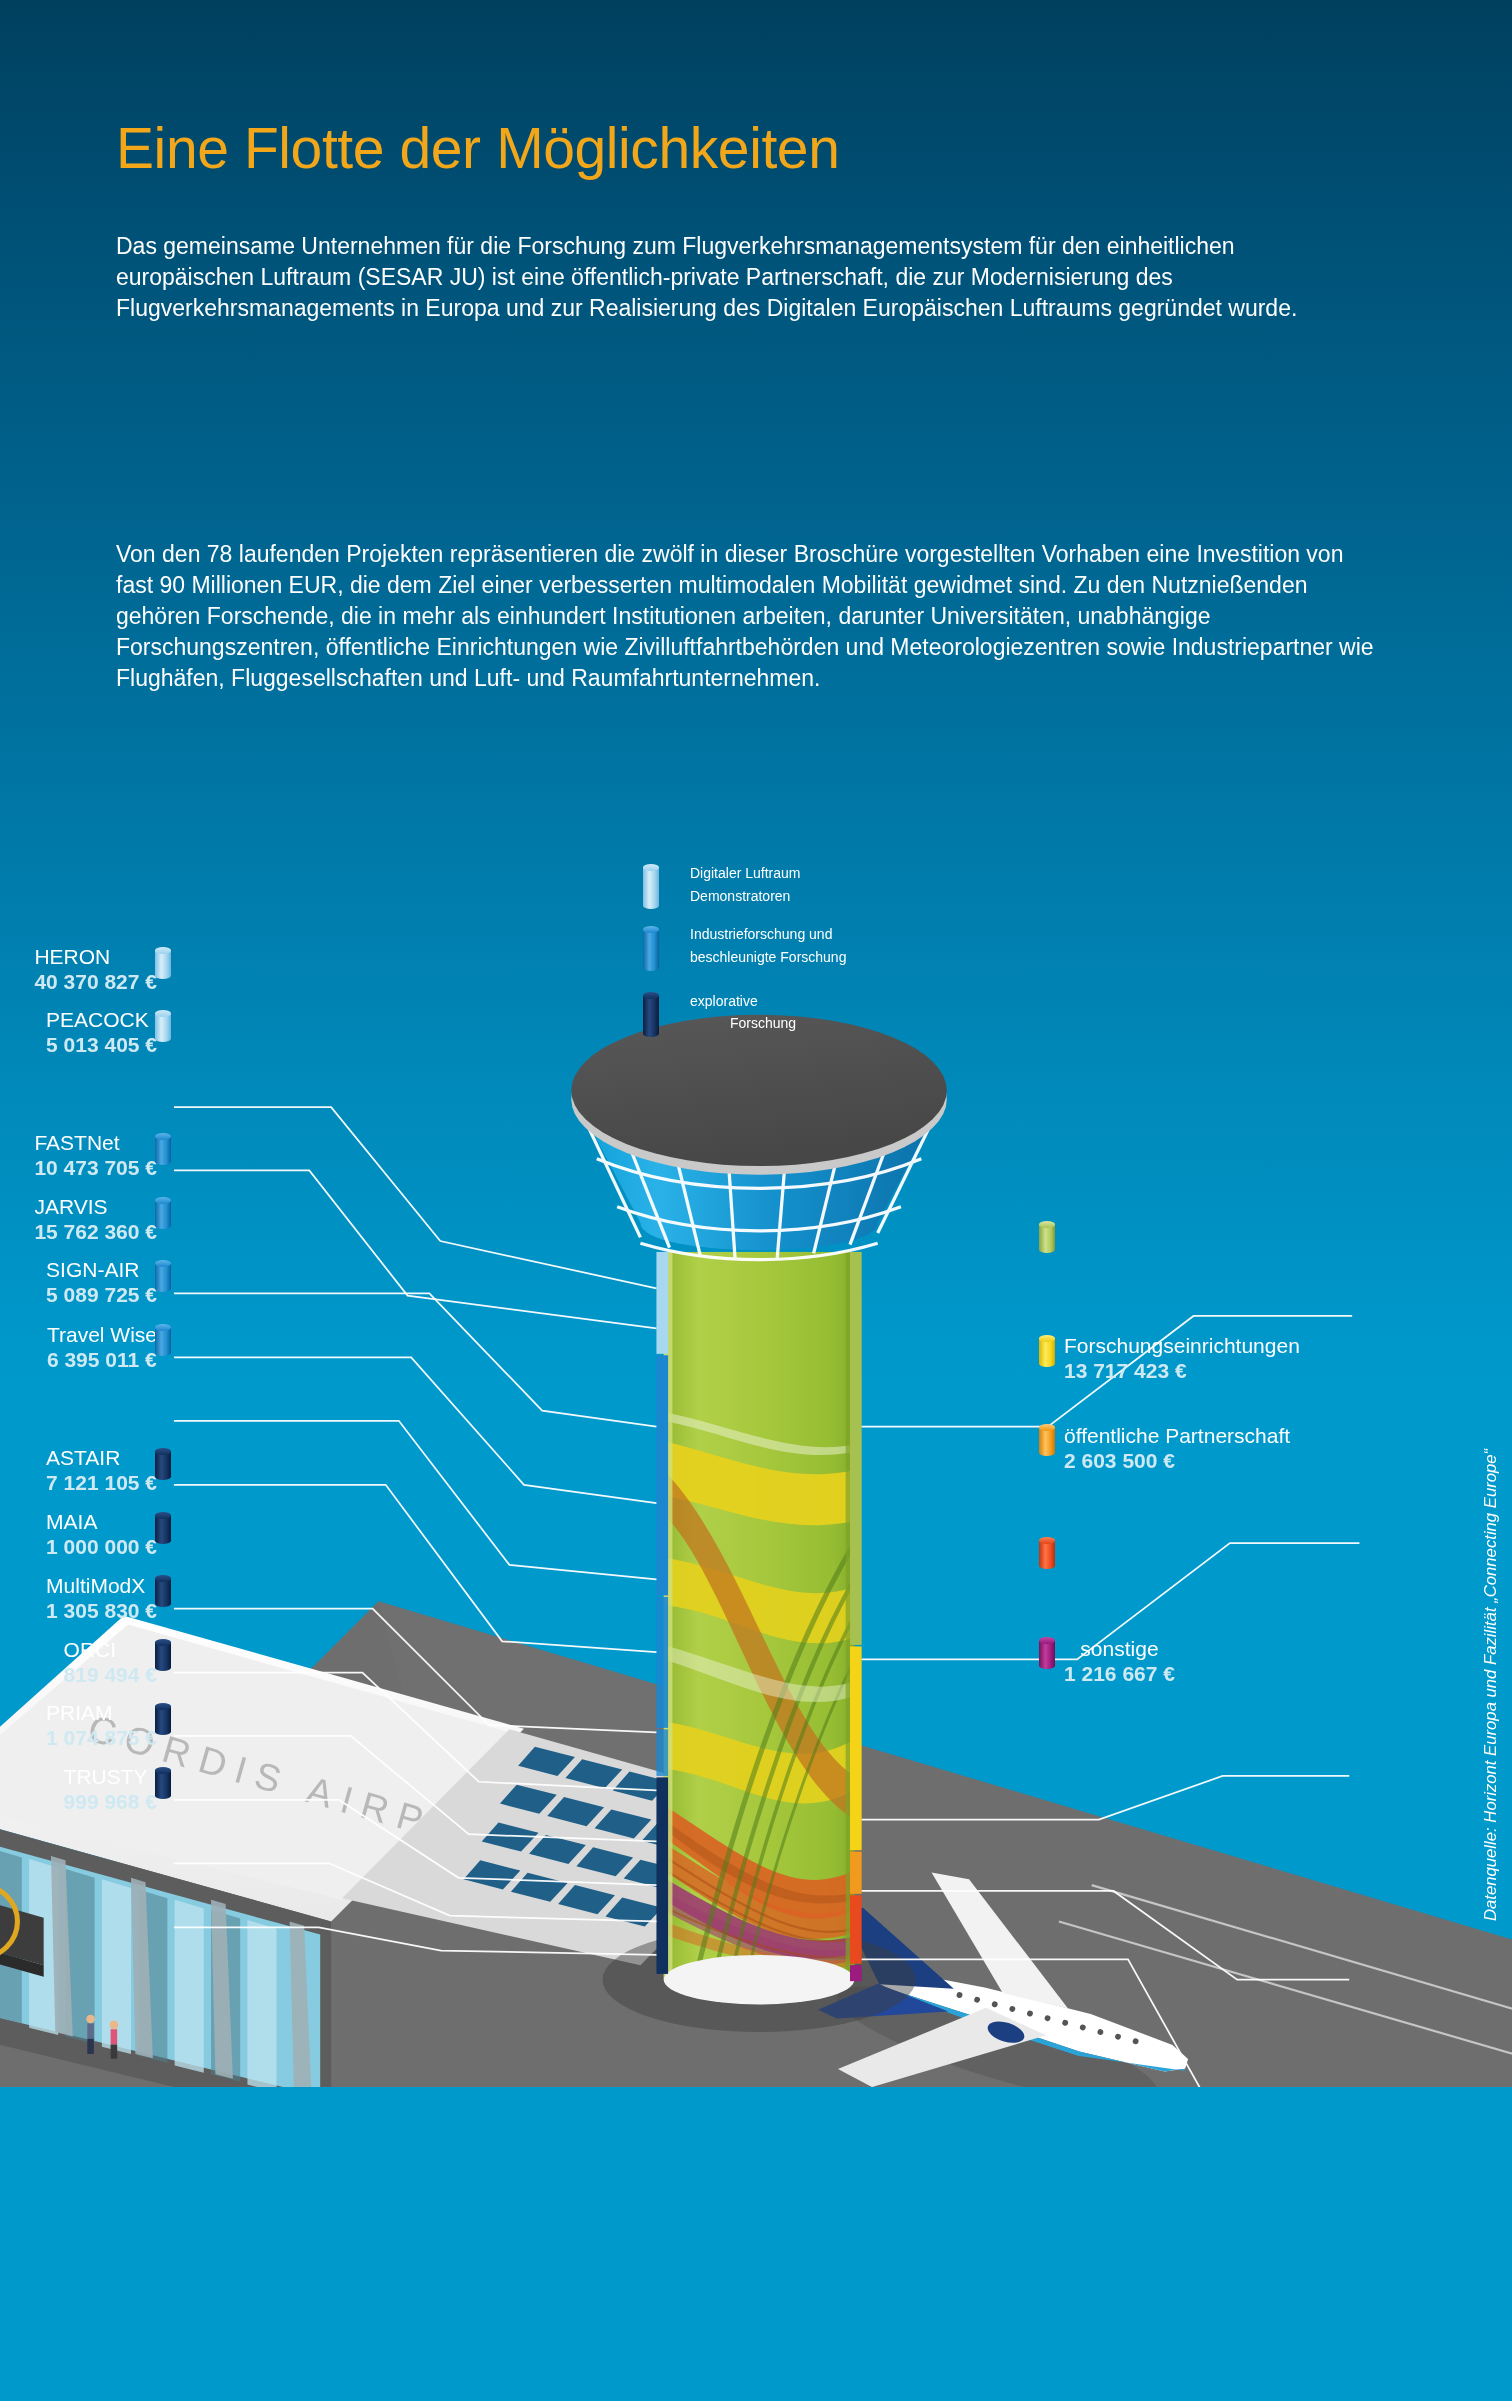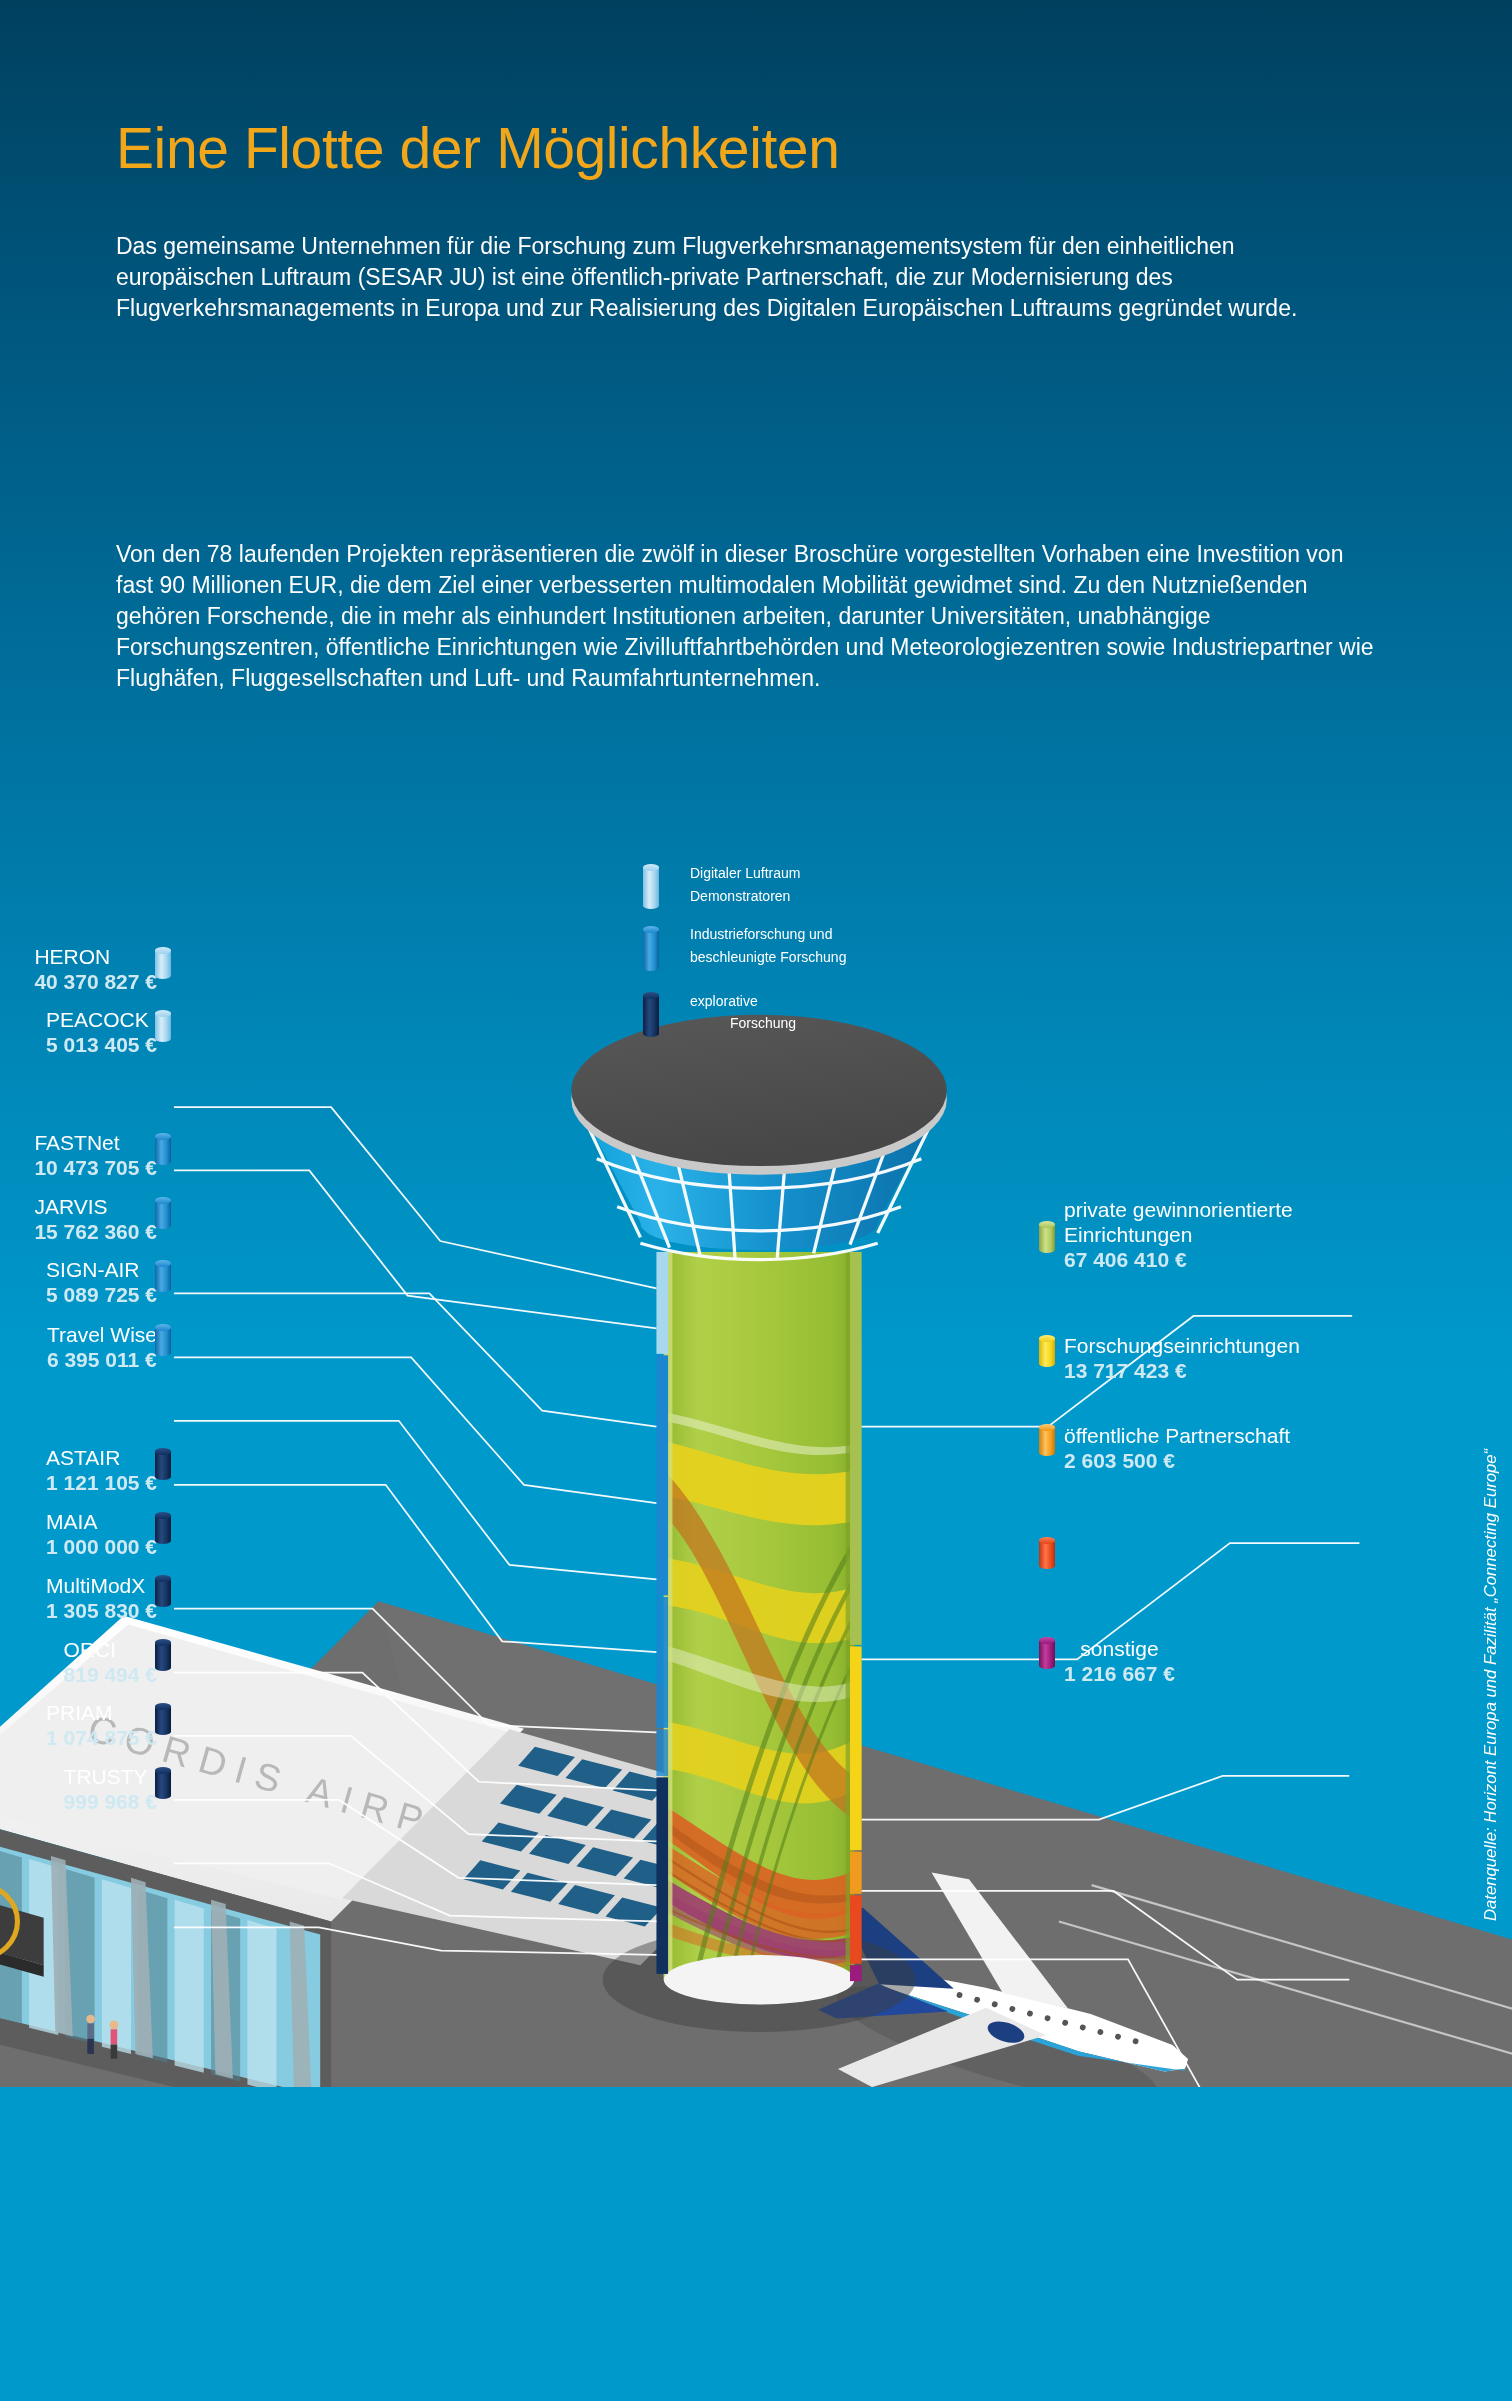--- a/index.html
+++ b/index.html
@@ -466,21 +466,21 @@
     <div class="nm">Travel Wise</div>
     <div class="val">6 395 011 €</div>
   </div>
   <div class="cyl" style="left:155px;top:1327px;">
     <div class="body" style="height:29px;background:linear-gradient(to right,#0b6aa8,#4aa8e2 40%,#1d8ccf 75%,#0a5f9b);"></div>
     <div class="cap" style="background:linear-gradient(to bottom,#5fb6e8,#1a87d0);"></div>
   </div>
 
   <div class="lbl left" style="right:1356px;top:1445px;">
     <div class="nm">ASTAIR</div>
-    <div class="val">1 121 105 €</div>
+    <div class="val">7 121 105 €</div>
   </div>
   <div class="cyl" style="left:155px;top:1451px;">
     <div class="body" style="height:29px;background:linear-gradient(to right,#0a1f42,#27497f 40%,#13325f 75%,#081b39);"></div>
     <div class="cap" style="background:linear-gradient(to bottom,#2b5088,#10305e);"></div>
   </div>
 
   <div class="lbl left" style="right:1356px;top:1509px;">
     <div class="nm">MAIA</div>
     <div class="val">1 000 000 €</div>
   </div>
@@ -518,25 +518,20 @@
 
   <div class="lbl left" style="right:1356px;top:1764px;">
     <div class="nm">TRUSTY</div>
     <div class="val">999 968 €</div>
   </div>
   <div class="cyl" style="left:155px;top:1770px;">
     <div class="body" style="height:29px;background:linear-gradient(to right,#0a1f42,#27497f 40%,#13325f 75%,#081b39);"></div>
     <div class="cap" style="background:linear-gradient(to bottom,#2b5088,#10305e);"></div>
   </div>
 
-  <div class="lbl right" style="left:1064px;top:1197px;">
-    <div class="nm">private gewinnorientierte</div>
-    <div class="nm">Einrichtungen</div>
-    <div class="val">67 406 410 €</div>
-  </div>
   <div class="cyl" style="left:1039px;top:1224px;">
     <div class="body" style="height:29px;background:linear-gradient(to right,#8aa63c,#cde08a 40%,#b2ca5e 75%,#7e9a31);"></div>
     <div class="cap" style="background:linear-gradient(to bottom,#d8e8a0,#aac254);"></div>
   </div>
 
   <div class="lbl right" style="left:1064px;top:1333px;">
     <div class="nm">Forschungseinrichtungen</div>
     <div class="val">13 717 423 €</div>
   </div>
   <div class="cyl" style="left:1039px;top:1338px;">

